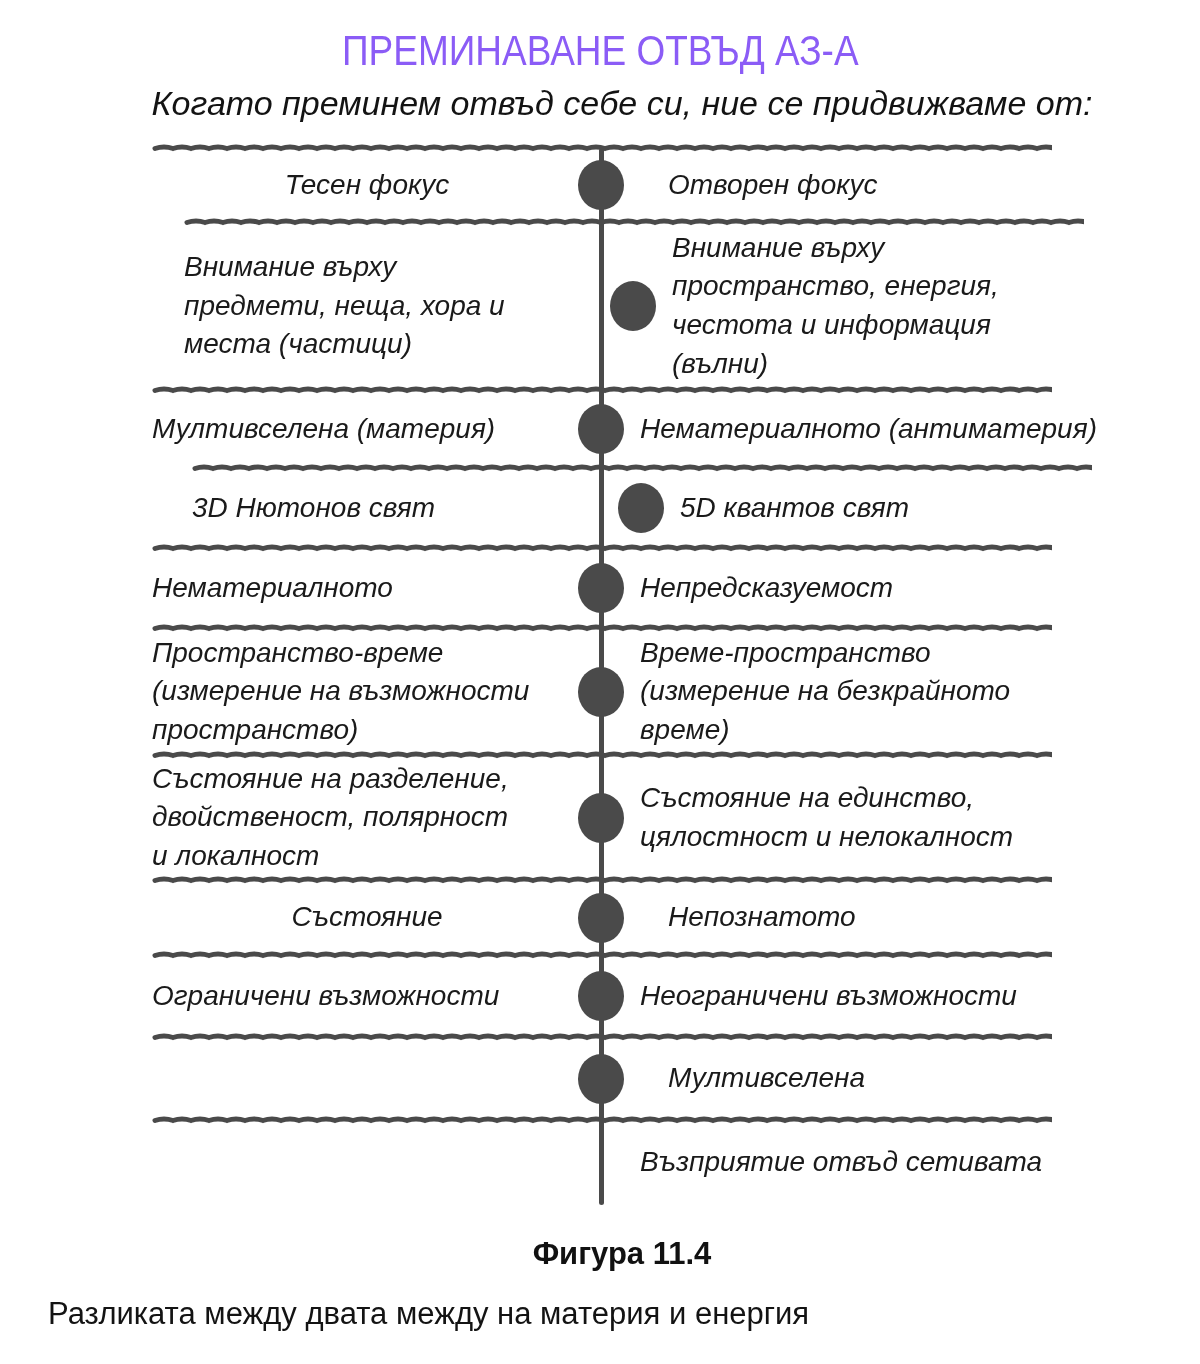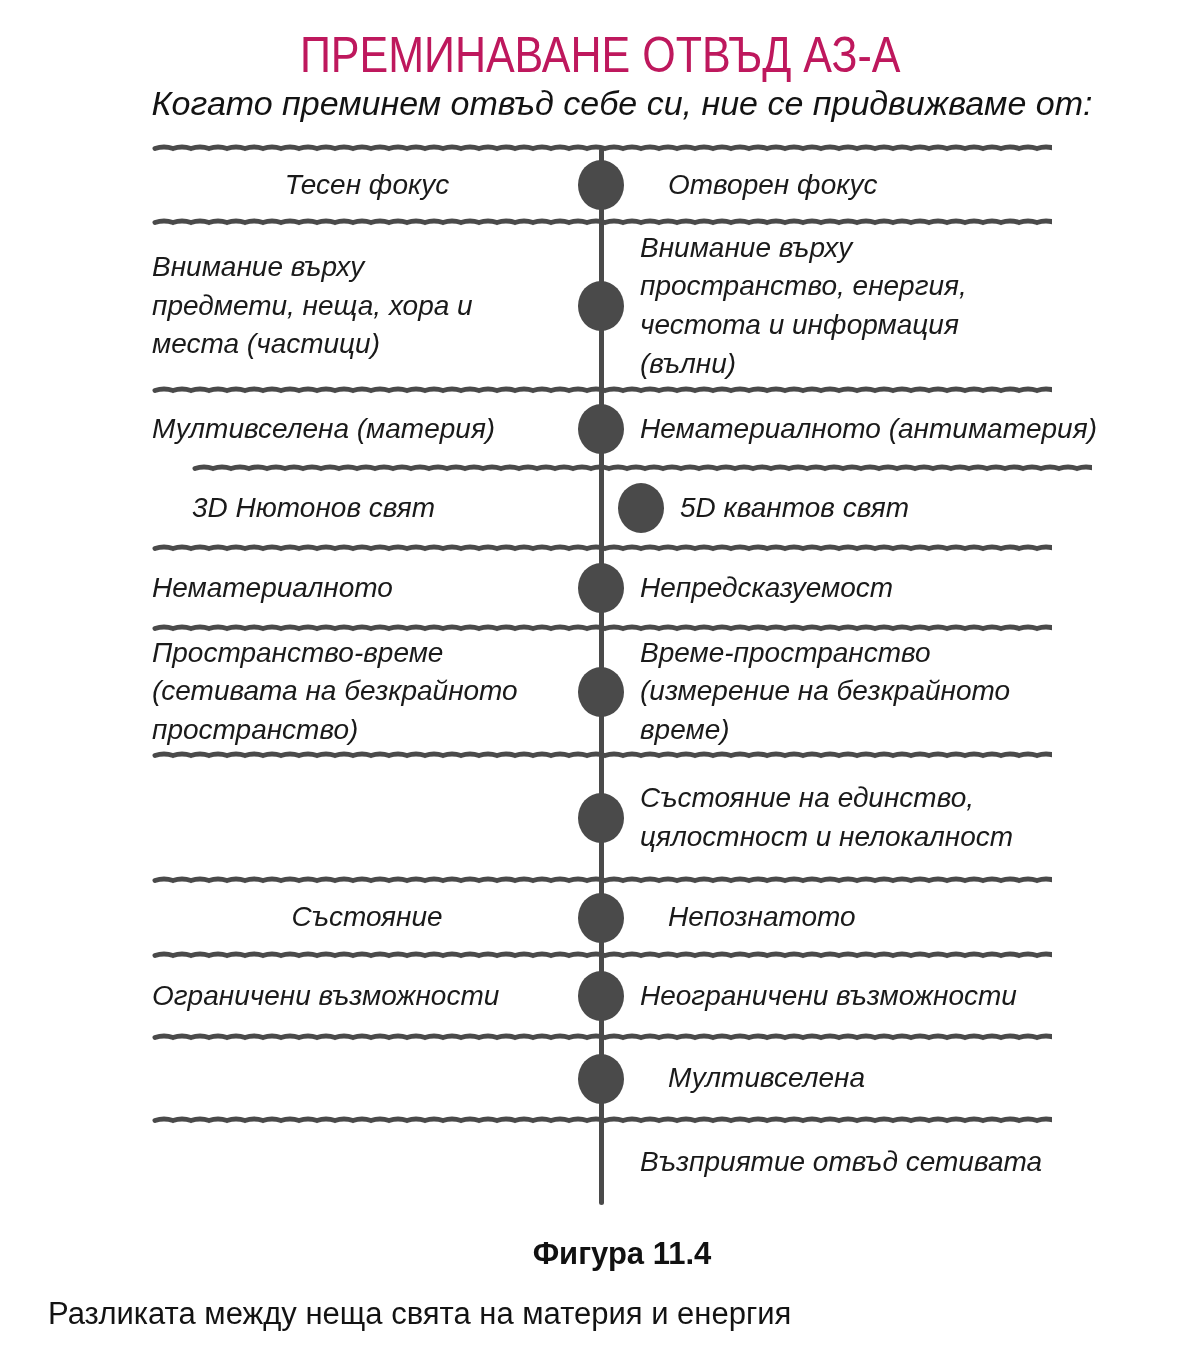--- a/index.html
+++ b/index.html
@@ -12,23 +12,23 @@
     position:relative;
     width:1200px;height:1364px;
     background:#ffffff;
     font-family:"Liberation Sans", sans-serif;
     color:var(--text);
     overflow:hidden;
   }
   .title{
     position:absolute;top:26px;left:0;width:1200px;
     text-align:center;
-    font-size:50px;
+    font-size:43px;
     letter-spacing:0px;
-    color:#be185d;
+    color:#8b5cf6;
   }
   .title-inner{
     display:inline-block;
     transform:scaleX(.86);
     transform-origin:center;
     white-space:nowrap;
   }
   .subtitle{
     position:absolute;top:84px;left:0;width:1244px;
     text-align:center;
@@ -100,21 +100,21 @@
     <div class="vline"></div>
 
   <div class="row" style="height: 74px;">
         <svg class="sep" viewBox="0 0 900 8" width="900" height="8">
           <path d="M3 4.5 q9 -3.2 18 0 q9 -3.2 18 0 q9 -3.2 18 0 q9 -3.2 18 0 q9 -3.2 18 0 q9 -3.2 18 0 q9 -3.2 18 0 q9 -3.2 18 0 q9 -3.2 18 0 q9 -3.2 18 0 q9 -3.2 18 0 q9 -3.2 18 0 q9 -3.2 18 0 q9 -3.2 18 0 q9 -3.2 18 0 q9 -3.2 18 0 q9 -3.2 18 0 q9 -3.2 18 0 q9 -3.2 18 0 q9 -3.2 18 0 q9 -3.2 18 0 q9 -3.2 18 0 q9 -3.2 18 0 q9 -3.2 18 0 q9 -3.2 18 0 q9 -3.2 18 0 q9 -3.2 18 0 q9 -3.2 18 0 q9 -3.2 18 0 q9 -3.2 18 0 q9 -3.2 18 0 q9 -3.2 18 0 q9 -3.2 18 0 q9 -3.2 18 0 q9 -3.2 18 0 q9 -3.2 18 0 q9 -3.2 18 0 q9 -3.2 18 0 q9 -3.2 18 0 q9 -3.2 18 0 q9 -3.2 18 0 q9 -3.2 18 0 q9 -3.2 18 0 q9 -3.2 18 0 q9 -3.2 18 0 q9 -3.2 18 0 q9 -3.2 18 0 q9 -3.2 18 0 q9 -3.2 18 0 q9 -3.2 18 0" fill="none" stroke="#4a4a4a" stroke-width="5" stroke-linecap="round"></path>
         </svg>
         <div class="cell left center">Тесен фокус</div>
         <div class="dot"></div>
         <div class="cell right indent">Отворен фокус</div>
       </div>
-      <div class="row" style="height: 168px;">
+      <div class="row" style="height: 168px; margin-left: 32px;">
         <svg class="sep" viewBox="0 0 900 8" width="900" height="8">
           <path d="M3 4.5 q9 -3.2 18 0 q9 -3.2 18 0 q9 -3.2 18 0 q9 -3.2 18 0 q9 -3.2 18 0 q9 -3.2 18 0 q9 -3.2 18 0 q9 -3.2 18 0 q9 -3.2 18 0 q9 -3.2 18 0 q9 -3.2 18 0 q9 -3.2 18 0 q9 -3.2 18 0 q9 -3.2 18 0 q9 -3.2 18 0 q9 -3.2 18 0 q9 -3.2 18 0 q9 -3.2 18 0 q9 -3.2 18 0 q9 -3.2 18 0 q9 -3.2 18 0 q9 -3.2 18 0 q9 -3.2 18 0 q9 -3.2 18 0 q9 -3.2 18 0 q9 -3.2 18 0 q9 -3.2 18 0 q9 -3.2 18 0 q9 -3.2 18 0 q9 -3.2 18 0 q9 -3.2 18 0 q9 -3.2 18 0 q9 -3.2 18 0 q9 -3.2 18 0 q9 -3.2 18 0 q9 -3.2 18 0 q9 -3.2 18 0 q9 -3.2 18 0 q9 -3.2 18 0 q9 -3.2 18 0 q9 -3.2 18 0 q9 -3.2 18 0 q9 -3.2 18 0 q9 -3.2 18 0 q9 -3.2 18 0 q9 -3.2 18 0 q9 -3.2 18 0 q9 -3.2 18 0 q9 -3.2 18 0 q9 -3.2 18 0" fill="none" stroke="#4a4a4a" stroke-width="5" stroke-linecap="round"></path>
         </svg>
         <div class="cell left">Внимание върху
 предмети, неща, хора и
 места (частици)</div>
         <div class="dot"></div>
         <div class="cell right">Внимание върху
 пространство, енергия,
 честота и информация
@@ -142,31 +142,34 @@
         </svg>
         <div class="cell left">Нематериалното</div>
         <div class="dot"></div>
         <div class="cell right">Непредсказуемост</div>
       </div>
       <div class="row" style="height: 127px;">
         <svg class="sep" viewBox="0 0 900 8" width="900" height="8">
           <path d="M3 4.5 q9 -3.2 18 0 q9 -3.2 18 0 q9 -3.2 18 0 q9 -3.2 18 0 q9 -3.2 18 0 q9 -3.2 18 0 q9 -3.2 18 0 q9 -3.2 18 0 q9 -3.2 18 0 q9 -3.2 18 0 q9 -3.2 18 0 q9 -3.2 18 0 q9 -3.2 18 0 q9 -3.2 18 0 q9 -3.2 18 0 q9 -3.2 18 0 q9 -3.2 18 0 q9 -3.2 18 0 q9 -3.2 18 0 q9 -3.2 18 0 q9 -3.2 18 0 q9 -3.2 18 0 q9 -3.2 18 0 q9 -3.2 18 0 q9 -3.2 18 0 q9 -3.2 18 0 q9 -3.2 18 0 q9 -3.2 18 0 q9 -3.2 18 0 q9 -3.2 18 0 q9 -3.2 18 0 q9 -3.2 18 0 q9 -3.2 18 0 q9 -3.2 18 0 q9 -3.2 18 0 q9 -3.2 18 0 q9 -3.2 18 0 q9 -3.2 18 0 q9 -3.2 18 0 q9 -3.2 18 0 q9 -3.2 18 0 q9 -3.2 18 0 q9 -3.2 18 0 q9 -3.2 18 0 q9 -3.2 18 0 q9 -3.2 18 0 q9 -3.2 18 0 q9 -3.2 18 0 q9 -3.2 18 0 q9 -3.2 18 0" fill="none" stroke="#4a4a4a" stroke-width="5" stroke-linecap="round"></path>
         </svg>
         <div class="cell left">Пространство-време
-(сетивата на безкрайното
+(измерение на възможности
 пространство)</div>
         <div class="dot"></div>
         <div class="cell right">Време-пространство
 (измерение на безкрайното
 време)</div>
       </div>
       <div class="row" style="height: 125px;">
         <svg class="sep" viewBox="0 0 900 8" width="900" height="8">
           <path d="M3 4.5 q9 -3.2 18 0 q9 -3.2 18 0 q9 -3.2 18 0 q9 -3.2 18 0 q9 -3.2 18 0 q9 -3.2 18 0 q9 -3.2 18 0 q9 -3.2 18 0 q9 -3.2 18 0 q9 -3.2 18 0 q9 -3.2 18 0 q9 -3.2 18 0 q9 -3.2 18 0 q9 -3.2 18 0 q9 -3.2 18 0 q9 -3.2 18 0 q9 -3.2 18 0 q9 -3.2 18 0 q9 -3.2 18 0 q9 -3.2 18 0 q9 -3.2 18 0 q9 -3.2 18 0 q9 -3.2 18 0 q9 -3.2 18 0 q9 -3.2 18 0 q9 -3.2 18 0 q9 -3.2 18 0 q9 -3.2 18 0 q9 -3.2 18 0 q9 -3.2 18 0 q9 -3.2 18 0 q9 -3.2 18 0 q9 -3.2 18 0 q9 -3.2 18 0 q9 -3.2 18 0 q9 -3.2 18 0 q9 -3.2 18 0 q9 -3.2 18 0 q9 -3.2 18 0 q9 -3.2 18 0 q9 -3.2 18 0 q9 -3.2 18 0 q9 -3.2 18 0 q9 -3.2 18 0 q9 -3.2 18 0 q9 -3.2 18 0 q9 -3.2 18 0 q9 -3.2 18 0 q9 -3.2 18 0 q9 -3.2 18 0" fill="none" stroke="#4a4a4a" stroke-width="5" stroke-linecap="round"></path>
         </svg>
+        <div class="cell left">Състояние на разделение,
+двойственост, полярност
+и локалност</div>
         <div class="dot"></div>
         <div class="cell right">Състояние на единство,
 цялостност и нелокалност</div>
       </div>
       <div class="row" style="height: 75px;">
         <svg class="sep" viewBox="0 0 900 8" width="900" height="8">
           <path d="M3 4.5 q9 -3.2 18 0 q9 -3.2 18 0 q9 -3.2 18 0 q9 -3.2 18 0 q9 -3.2 18 0 q9 -3.2 18 0 q9 -3.2 18 0 q9 -3.2 18 0 q9 -3.2 18 0 q9 -3.2 18 0 q9 -3.2 18 0 q9 -3.2 18 0 q9 -3.2 18 0 q9 -3.2 18 0 q9 -3.2 18 0 q9 -3.2 18 0 q9 -3.2 18 0 q9 -3.2 18 0 q9 -3.2 18 0 q9 -3.2 18 0 q9 -3.2 18 0 q9 -3.2 18 0 q9 -3.2 18 0 q9 -3.2 18 0 q9 -3.2 18 0 q9 -3.2 18 0 q9 -3.2 18 0 q9 -3.2 18 0 q9 -3.2 18 0 q9 -3.2 18 0 q9 -3.2 18 0 q9 -3.2 18 0 q9 -3.2 18 0 q9 -3.2 18 0 q9 -3.2 18 0 q9 -3.2 18 0 q9 -3.2 18 0 q9 -3.2 18 0 q9 -3.2 18 0 q9 -3.2 18 0 q9 -3.2 18 0 q9 -3.2 18 0 q9 -3.2 18 0 q9 -3.2 18 0 q9 -3.2 18 0 q9 -3.2 18 0 q9 -3.2 18 0 q9 -3.2 18 0 q9 -3.2 18 0 q9 -3.2 18 0" fill="none" stroke="#4a4a4a" stroke-width="5" stroke-linecap="round"></path>
         </svg>
         <div class="cell left center">Състояние</div>
         <div class="dot"></div>
@@ -190,15 +193,15 @@
       <div class="row" style="height: 85px;">
         <svg class="sep" viewBox="0 0 900 8" width="900" height="8">
           <path d="M3 4.5 q9 -3.2 18 0 q9 -3.2 18 0 q9 -3.2 18 0 q9 -3.2 18 0 q9 -3.2 18 0 q9 -3.2 18 0 q9 -3.2 18 0 q9 -3.2 18 0 q9 -3.2 18 0 q9 -3.2 18 0 q9 -3.2 18 0 q9 -3.2 18 0 q9 -3.2 18 0 q9 -3.2 18 0 q9 -3.2 18 0 q9 -3.2 18 0 q9 -3.2 18 0 q9 -3.2 18 0 q9 -3.2 18 0 q9 -3.2 18 0 q9 -3.2 18 0 q9 -3.2 18 0 q9 -3.2 18 0 q9 -3.2 18 0 q9 -3.2 18 0 q9 -3.2 18 0 q9 -3.2 18 0 q9 -3.2 18 0 q9 -3.2 18 0 q9 -3.2 18 0 q9 -3.2 18 0 q9 -3.2 18 0 q9 -3.2 18 0 q9 -3.2 18 0 q9 -3.2 18 0 q9 -3.2 18 0 q9 -3.2 18 0 q9 -3.2 18 0 q9 -3.2 18 0 q9 -3.2 18 0 q9 -3.2 18 0 q9 -3.2 18 0 q9 -3.2 18 0 q9 -3.2 18 0 q9 -3.2 18 0 q9 -3.2 18 0 q9 -3.2 18 0 q9 -3.2 18 0 q9 -3.2 18 0 q9 -3.2 18 0" fill="none" stroke="#4a4a4a" stroke-width="5" stroke-linecap="round"></path>
         </svg>
         <div class="cell right">Възприятие отвъд сетивата</div>
       </div>
     </div>
 
   <div class="caption">Фигура 11.4</div>
 
-  <div class="footer">Разликата между неща свята на материя и енергия</div>
+  <div class="footer">Разликата между двата между на материя и енергия</div>
 
 </div>
 
 </body></html>

